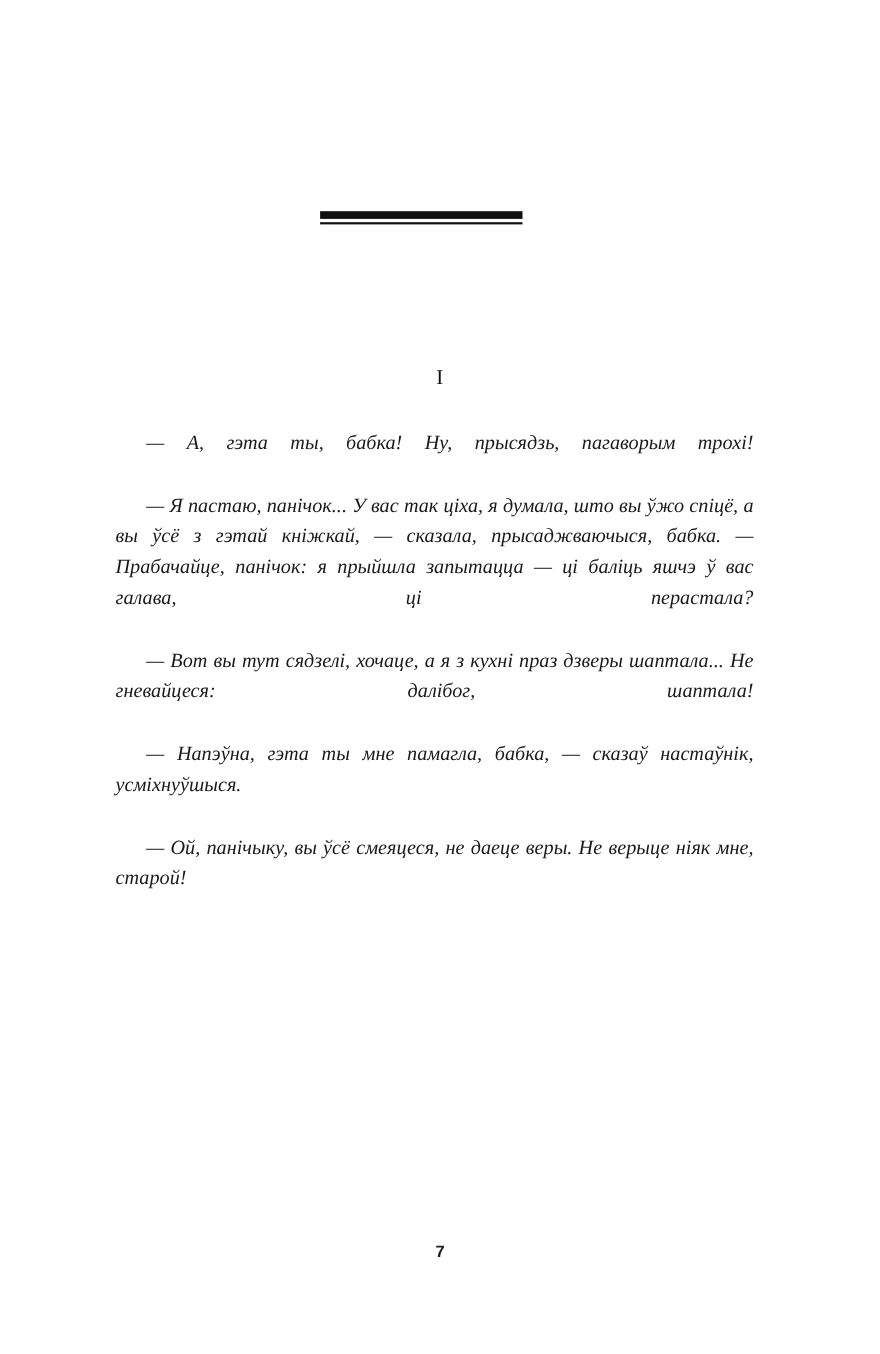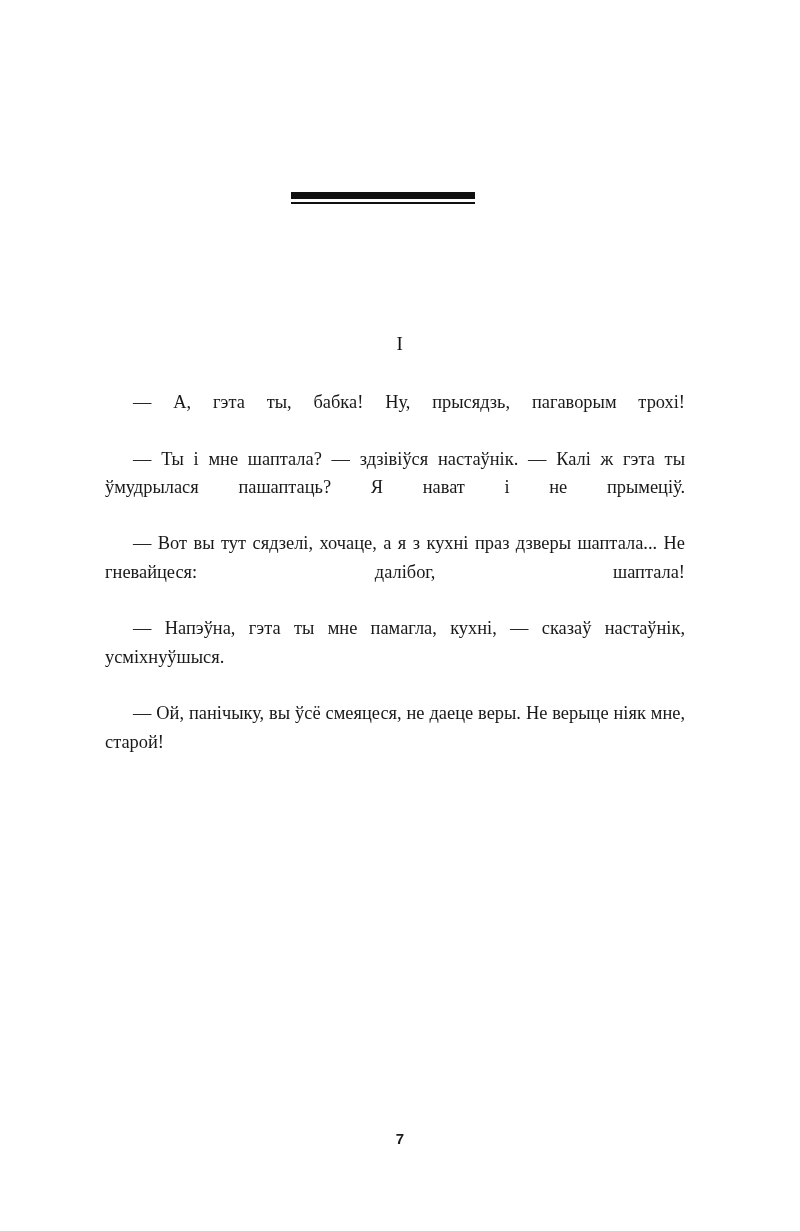--- a/index.html
+++ b/index.html
@@ -65,20 +65,21 @@
     text-align: justify;
     text-justify: inter-word;
     color: #191919;
     -webkit-hyphens: none;
     hyphens: none;
   }
   .body-text p {
     margin: 0;
     text-indent: 28px;
     text-align: justify;
+    font-style: italic;
   }
   
   .body-text p::after {
     content: "";
     display: inline-block;
     width: 100%;
   }
 
   
   .folio {
@@ -101,22 +102,22 @@
   <div class="rule-block">
     <div class="rule-thick"></div>
     <div class="rule-gap"></div>
     <div class="rule-thin"></div>
   </div>
 
   <div class="chapter-number">I</div>
 
   <div class="body-text">
     <p>— А, гэта ты, бабка! Ну, прысядзь, пагаворым трохі!</p>
-    <p>— Ты і мне шаптала? — здзівіўся настаўнік. — Калі ж гэта ты ўмудрылася пашаптаць? Я нават і не прымеціў.</p>
+    <p>— Я пастаю, панічок... У вас так ціха, я думала, што вы ўжо спіцё, а вы ўсё з гэтай кніжкай, — сказала, прысаджваючыся, бабка. — Прабачайце, панічок: я прыйшла запытацца — ці баліць яшчэ ў вас галава, ці перастала?</p>
     <p>— Вот вы тут сядзелі, хочаце, а я з кухні праз дзверы шаптала... Не гневайцеся: далібог, шаптала!</p>
-    <p>— Напэўна, гэта ты мне памагла, кухні, — сказаў настаўнік, усміхнуўшыся.</p>
+    <p>— Напэўна, гэта ты мне памагла, бабка, — сказаў настаўнік, усміхнуўшыся.</p>
     <p>— Ой, панічыку, вы ўсё смеяцеся, не даеце веры. Не верыце ніяк мне, старой!</p>
 
   </div>
 
   <div class="folio">7</div>
 
 </div>
 
 </body></html>

